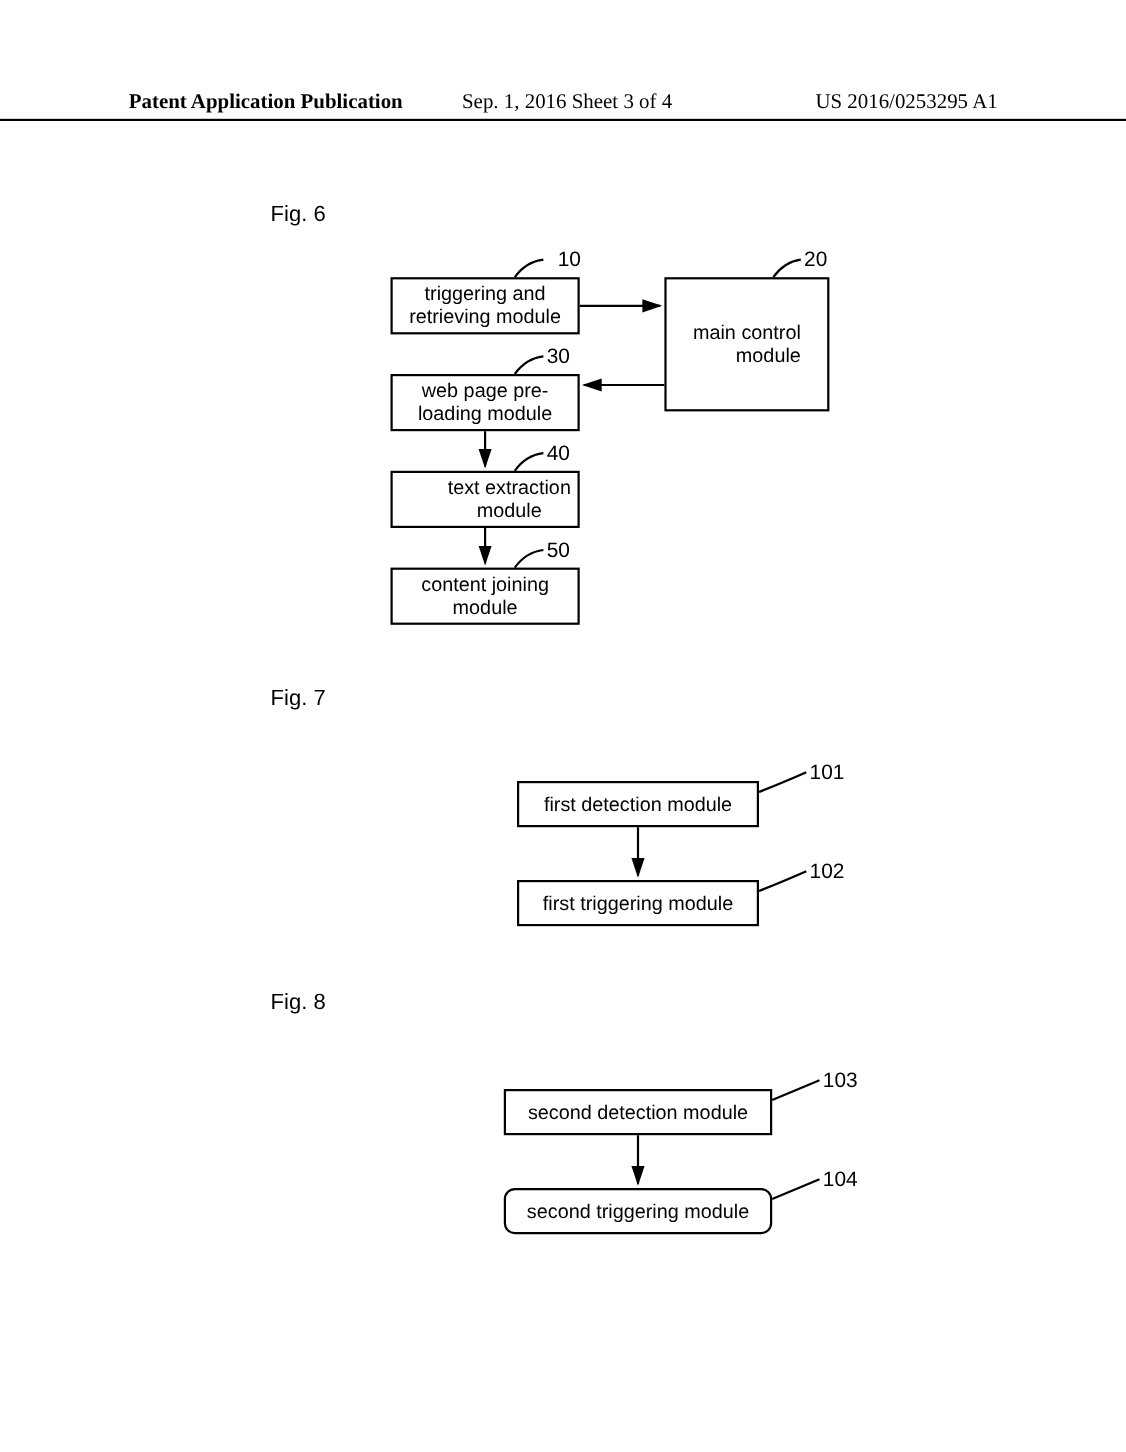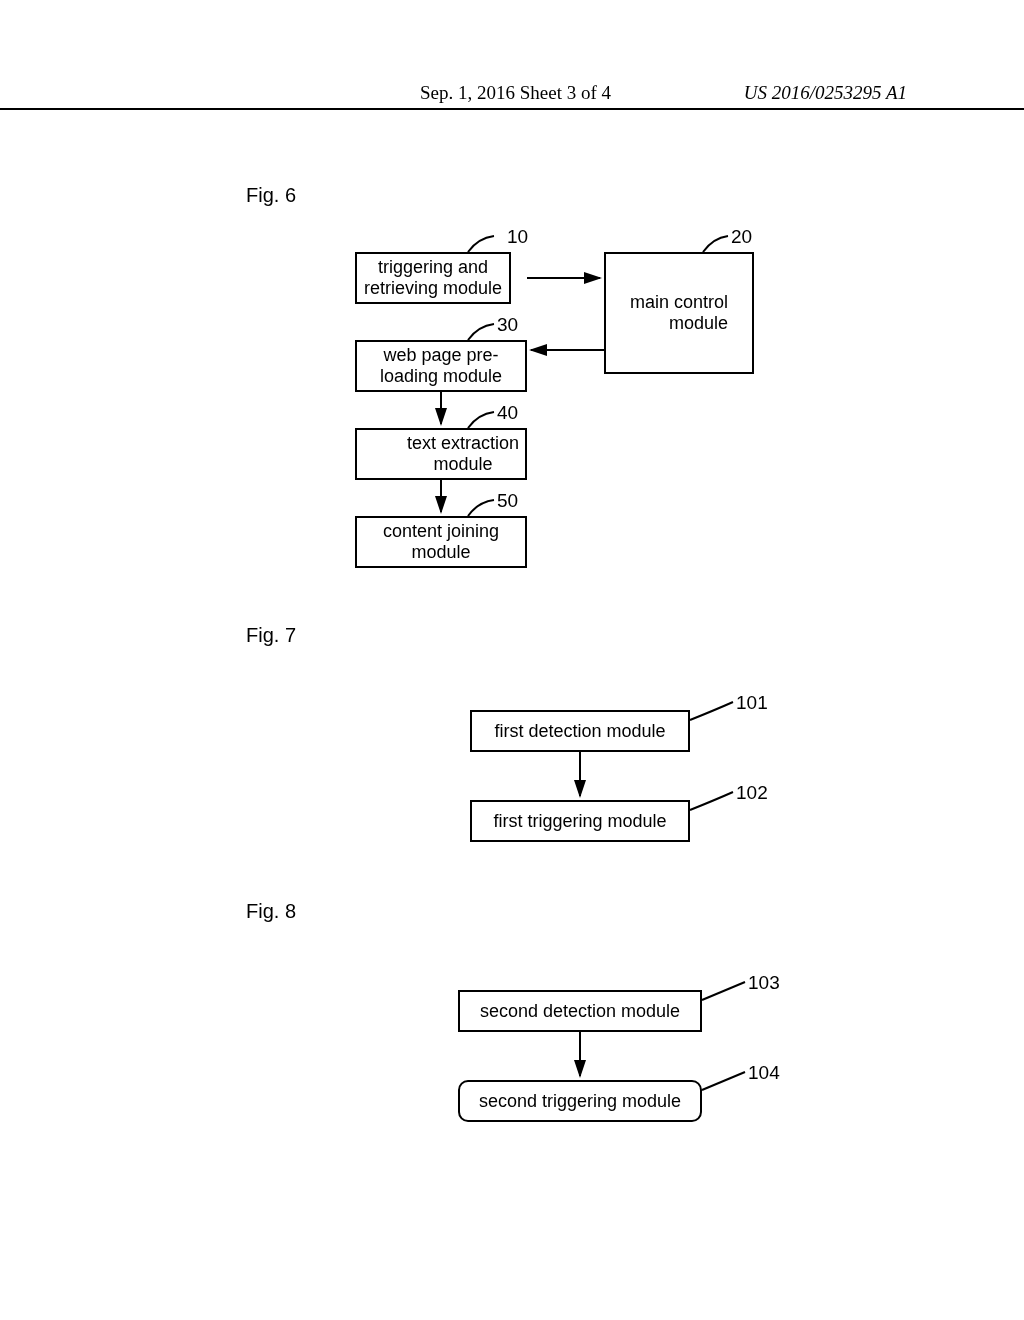--- a/index.html
+++ b/index.html
@@ -33,21 +33,20 @@
     position: absolute;
     left: 420px;
     top: 0;
     font-size: 19px;
   }
   .hdr-right {
     position: absolute;
     right: 117px;
     top: 0;
     font-size: 19px;
-    font-style: italic;
   }
 
   
   .box {
     position: absolute;
     border: 2px solid #000;
     background: #fff;
     display: flex;
     align-items: center;
     justify-content: center;
@@ -80,27 +79,28 @@
     pointer-events: none;
   }
   svg.overlay * {
     vector-effect: non-scaling-stroke;
   }
 </style>
 </head>
 <body>
 
 <div class="hdr">
+  <span class="hdr-left">Patent Application Publication</span>
   <span class="hdr-mid">Sep. 1, 2016  Sheet 3 of 4</span>
   <span class="hdr-right">US 2016/0253295 A1</span>
 </div>
 
 <div class="fig-label" style="left:246px; top:184px;">Fig. 6</div>
 
-<div class="box" style="left:355px; top:252px; width:156px; height:52px;">
+<div class="box" style="left:355px; top:252px; width:172px; height:52px;">
   <span>triggering and<br>retrieving module</span>
 </div>
 <div class="ref-num" style="left:497px; top:226px;margin-left:10px;">10</div>
 
 <div class="box" style="left:604px; top:252px; width:150px; height:122px;text-align:right;">
   <span>main control<br>module</span>
 </div>
 <div class="ref-num" style="left:731px; top:226px;">20</div>
 
 <div class="box" style="left:355px; top:340px; width:172px; height:52px;">

